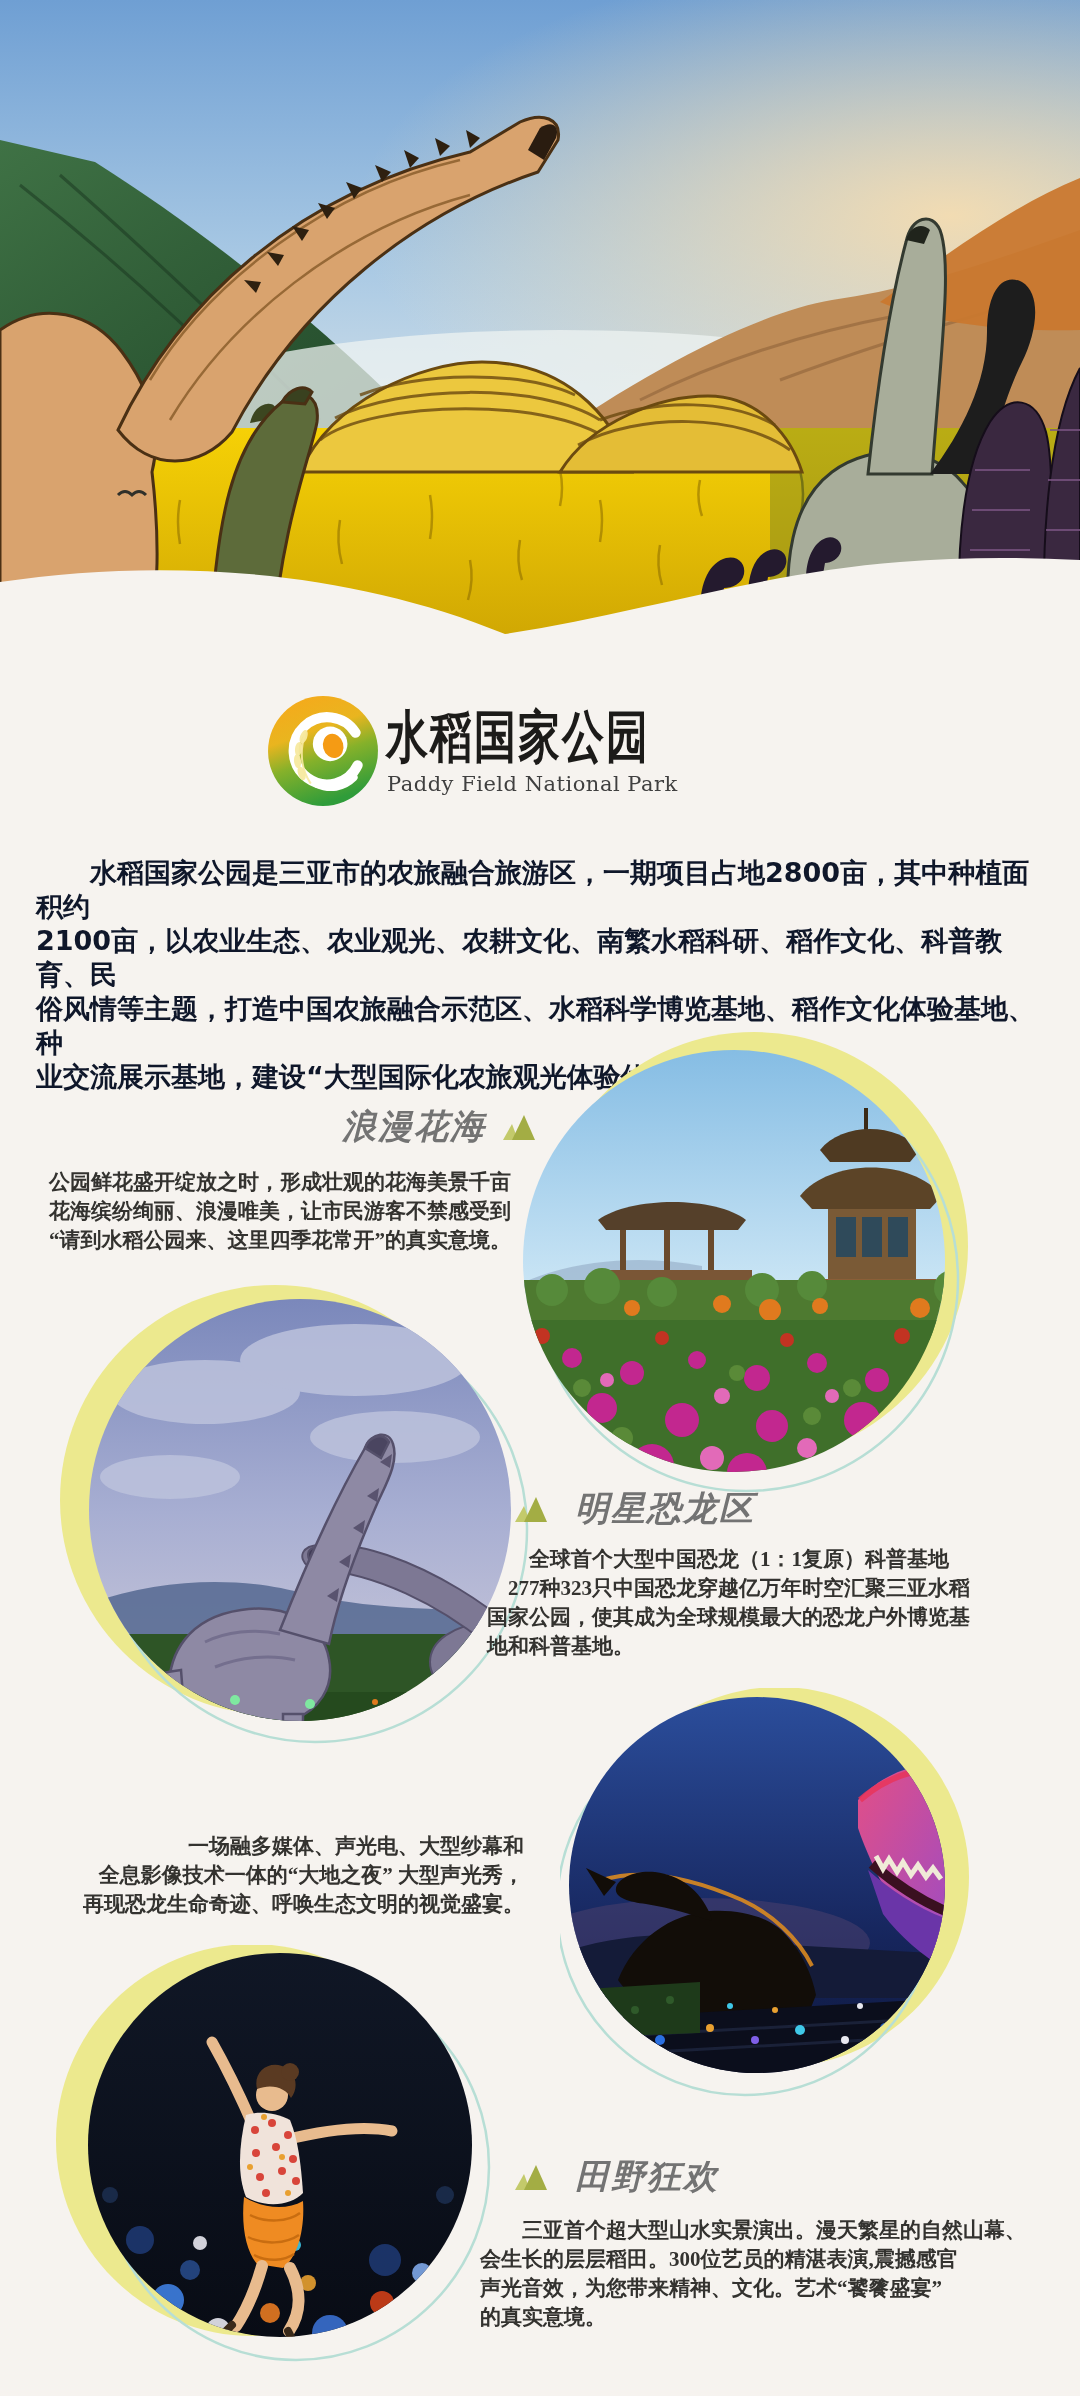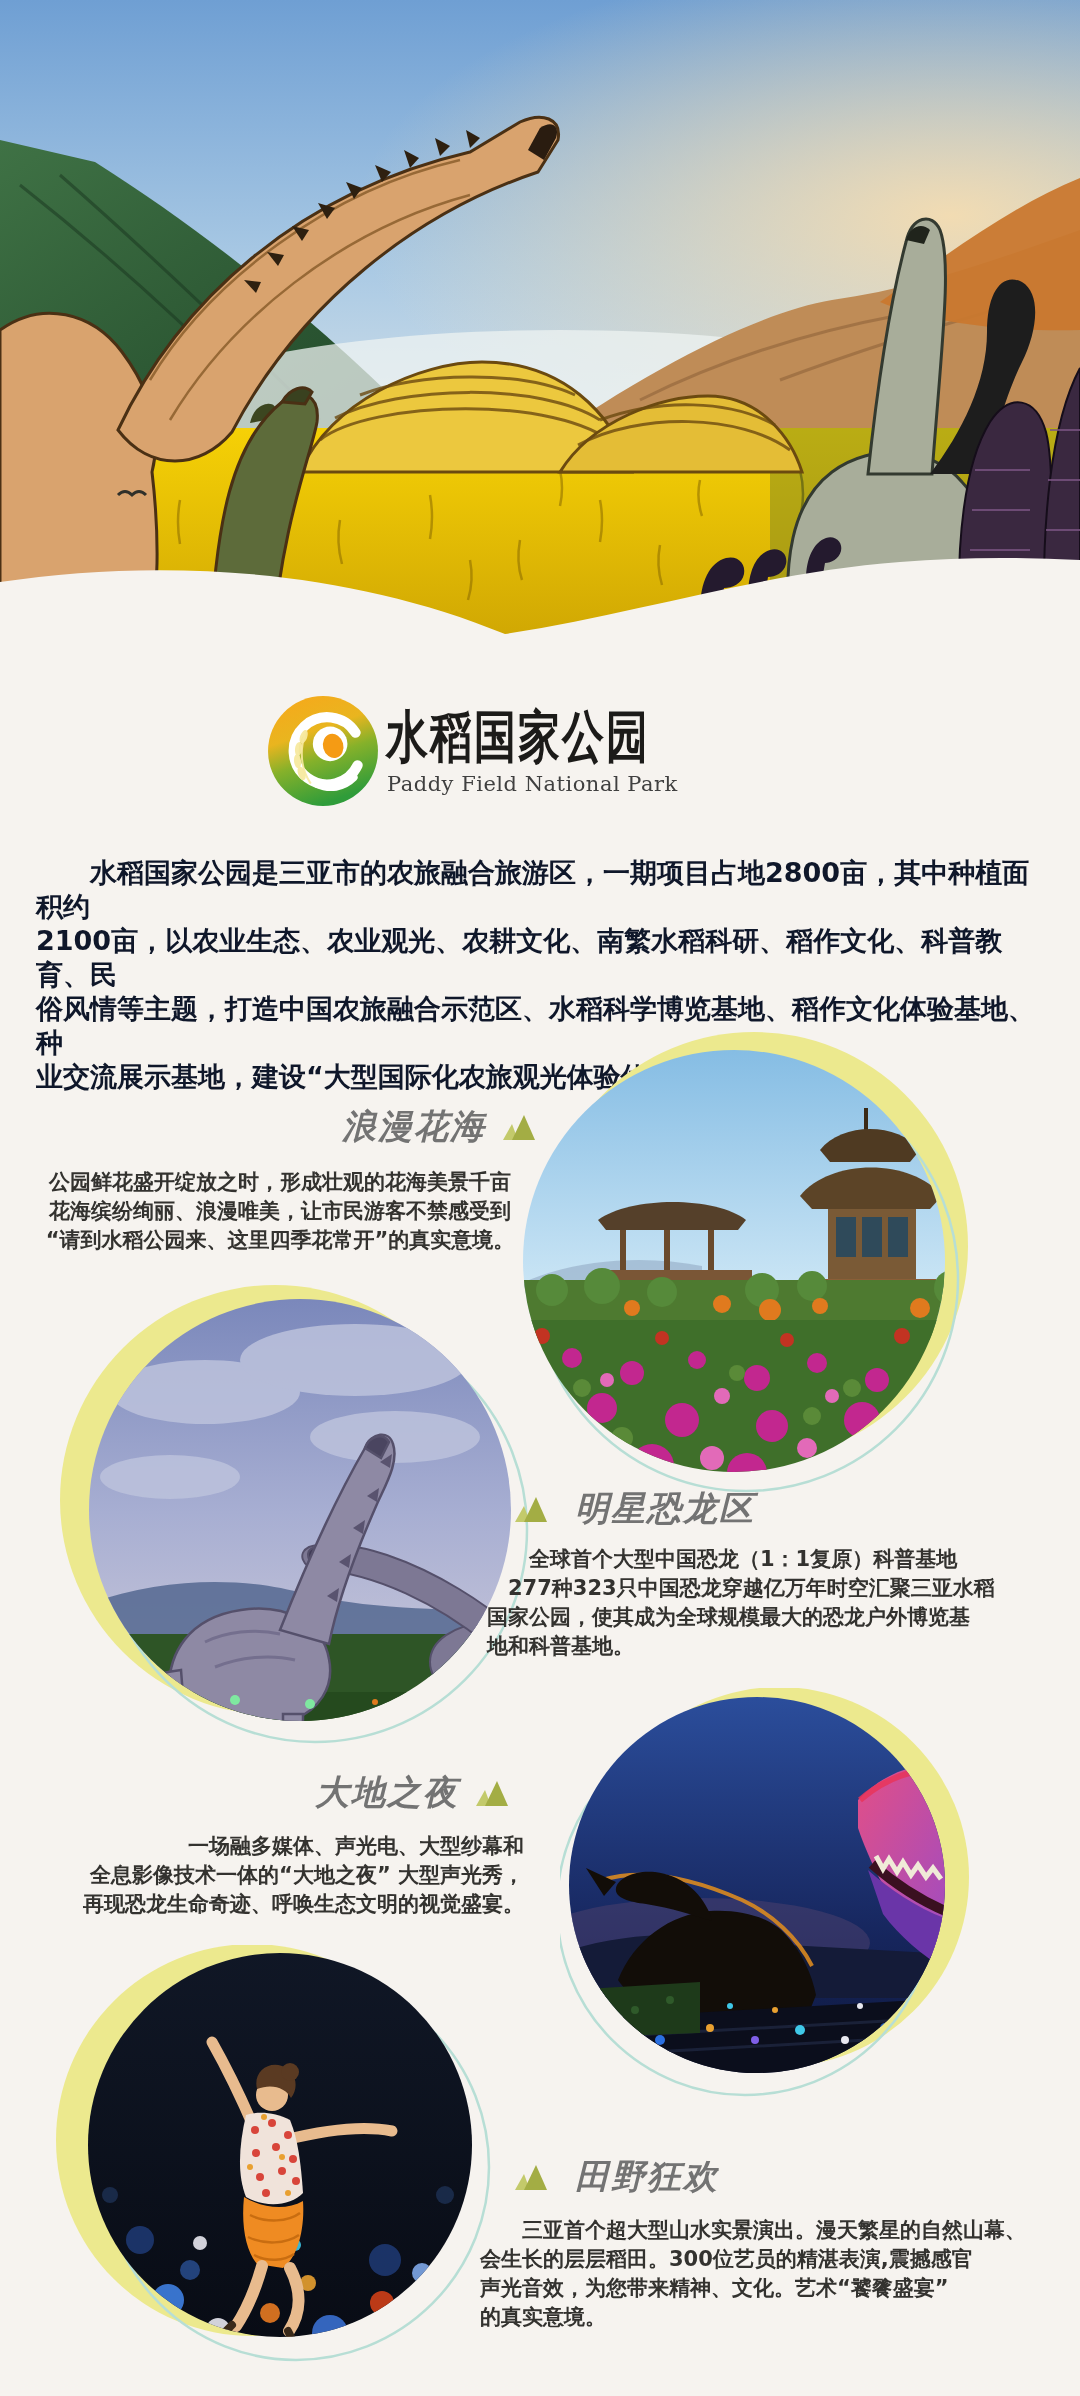--- a/index.html
+++ b/index.html
@@ -12,21 +12,21 @@
   .logo-icon{left:266px;top:694px;width:114px;height:114px;}
   .logo-cn{left:386px;top:700px;font-size:42px;font-weight:700;color:#1c1b19;letter-spacing:2px;
            transform:scaleY(1.34);transform-origin:left top;font-family:"DejaVu Serif","Liberation Serif",serif;}
   .logo-en{left:387px;top:772px;font-size:21px;color:#404040;letter-spacing:0.5px;
            font-family:"DejaVu Serif","Liberation Serif",serif;}
   
   .intro{left:36px;top:856px;width:1010px;font-size:27px;line-height:34px;font-weight:700;
          color:#0f172a;white-space:pre-line;text-align:left;}
   
   .sec-title{font-size:34px;font-weight:900;font-style:italic;color:#737373;letter-spacing:2px;line-height:44px;}
-  .sec-body{font-size:21px;line-height:29px;font-weight:700;color:#33322f;white-space:pre-line;}
+  .sec-body{font-size:21px;line-height:29px;font-weight:700;color:#33322f;white-space:pre-line;font-family:Liberation Serif, serif;}
   .title-row{display:flex;align-items:center;}
   .title-row .tri{flex:0 0 auto;}
   .t-langman{left:30px;top:1104px;width:505px;text-align:right;}
   .b-langman{left:30px;top:1168px;width:500px;text-align:center;}
   .t-mingxing{left:515px;top:1486px;}
   .t-mingxing .tri{margin-right:28px;}
   .b-mingxing{left:487px;top:1545px;width:527px;text-align:left;}
   .t-dadi{left:20px;top:1770px;width:488px;text-align:right;}
   .b-dadi{left:28px;top:1832px;width:496px;text-align:right;}
   .t-tianye{left:515px;top:2154px;}
@@ -367,27 +367,20 @@
       <polygon points="0,27 9,11 15,27" fill="#c3ca6b"></polygon>
         <polygon points="9,27 21,2 32,27" fill="#a3ad44"></polygon>
     </svg>
     <span class="sec-title">明星恐龙区</span>
   </div>
   <div class="abs sec-body b-mingxing">　　全球首个大型中国恐龙（1：1复原）科普基地
 　277种323只中国恐龙穿越亿万年时空汇聚三亚水稻
 国家公园，使其成为全球规模最大的恐龙户外博览基
 地和科普基地。</div>
 
-  <div class="abs t-dadi">
-    <span class="sec-title inline-mid">大地之夜</span>
-    <svg class="inline-mid" style="margin-left:12px" width="32" height="27" viewBox="0 0 32 27">
-      <polygon points="0,27 9,11 15,27" fill="#c3ca6b"></polygon>
-        <polygon points="9,27 21,2 32,27" fill="#a3ad44"></polygon>
-    </svg>
-  </div>
   <div class="abs sec-body b-dadi">一场融多媒体、声光电、大型纱幕和
 全息影像技术一体的“大地之夜” 大型声光秀，
 再现恐龙生命奇迹、呼唤生态文明的视觉盛宴。</div>
 
   <svg class="abs g-night" viewBox="0 0 420 420">
     <circle cx="219" cy="189" r="190" fill="#ece98e"></circle>
     <circle cx="185" cy="219" r="188" fill="none" stroke="#b7ded5" stroke-width="2.5"></circle>
     <defs>
         <clipPath id="cpn">
           <circle cx="197" cy="197" r="188"></circle>

